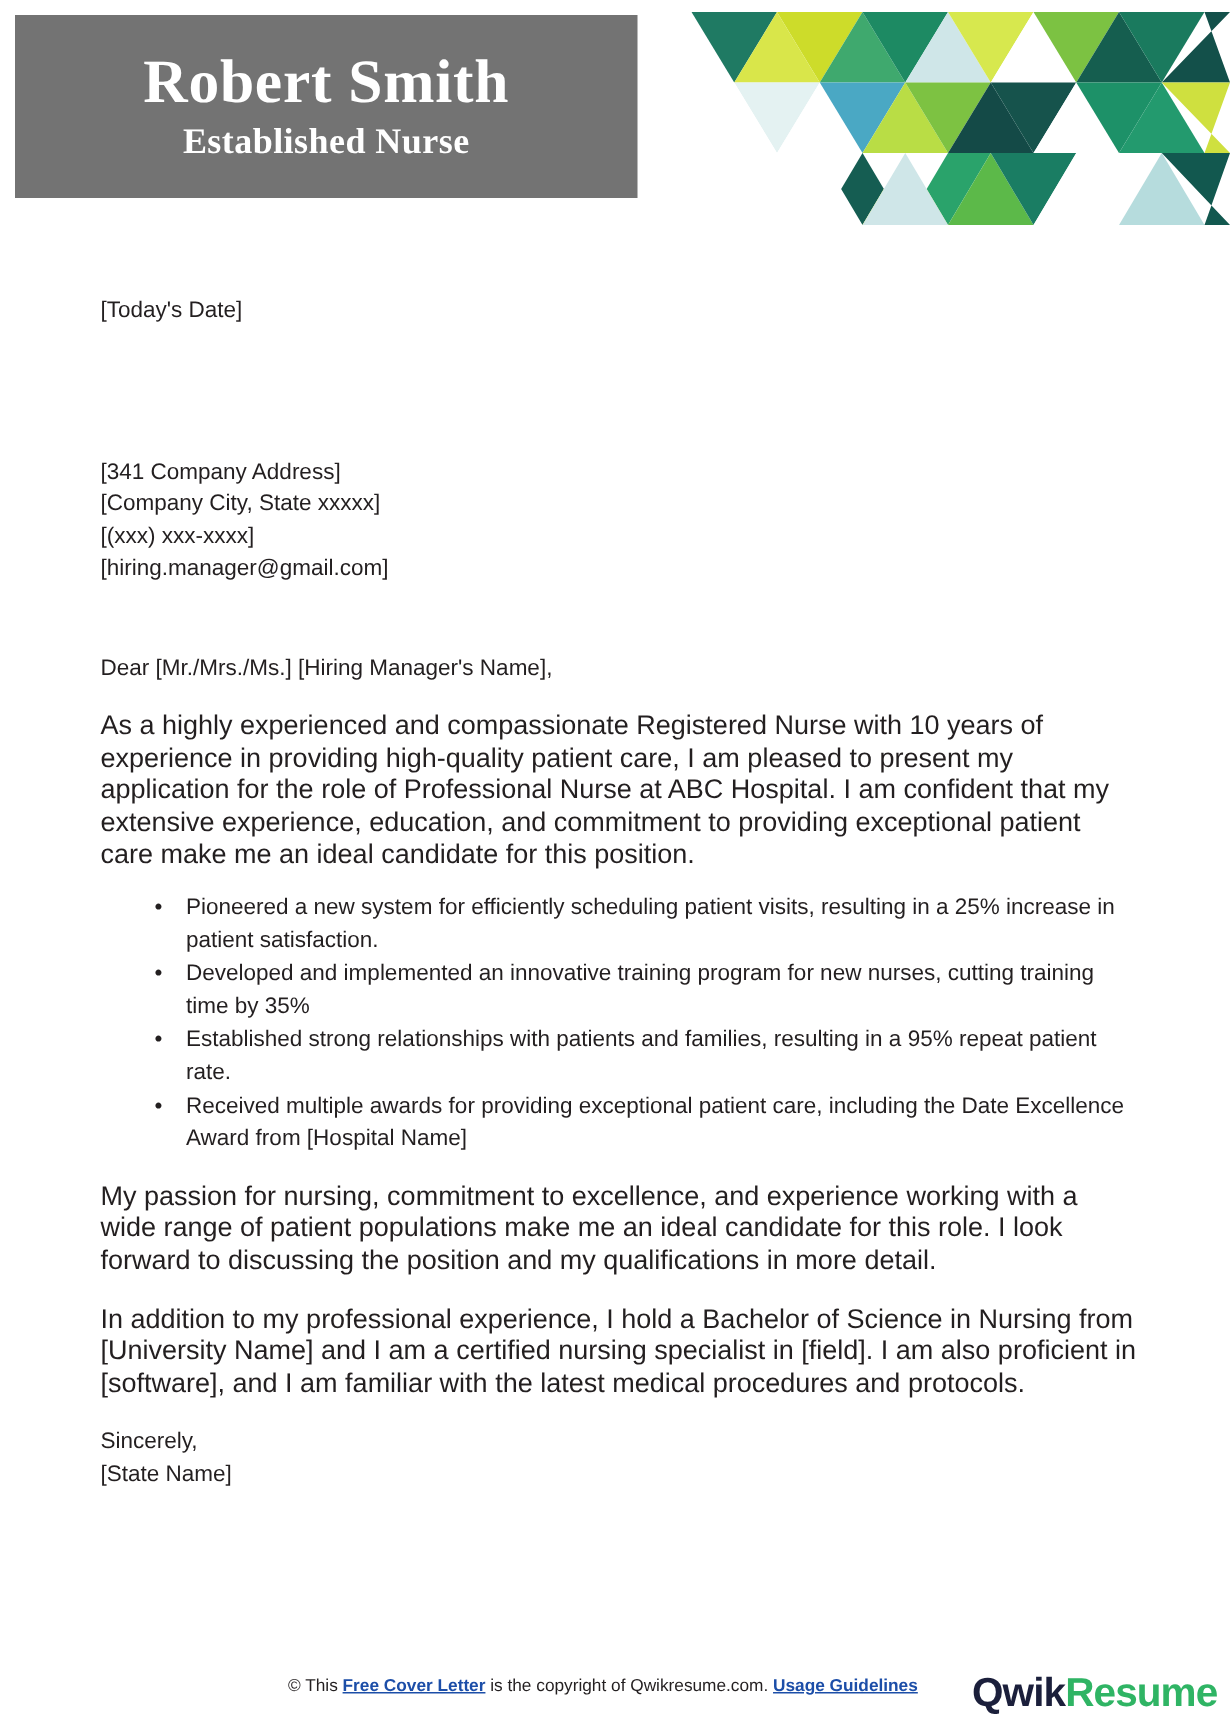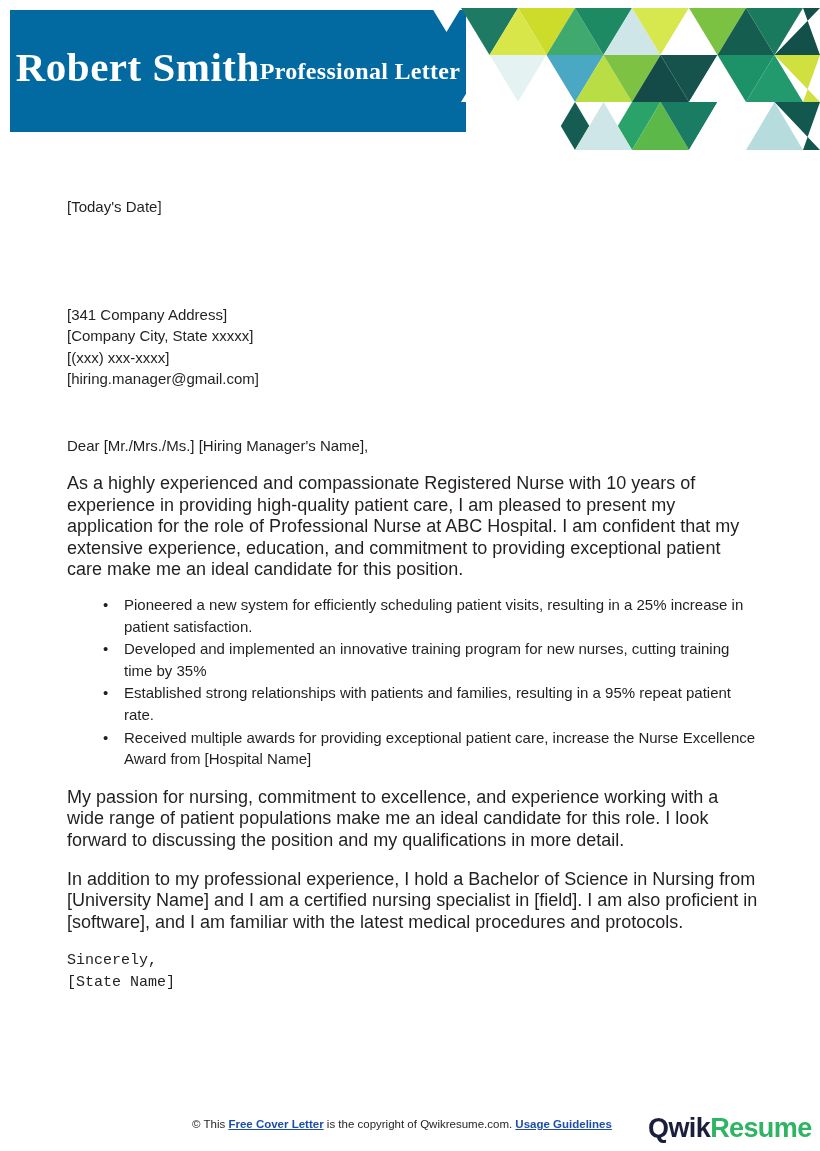--- a/index.html
+++ b/index.html
@@ -22,26 +22,26 @@
     left: 0;
     top: 0;
     width: 820px;
     height: 150px;
   }
 
   #name-banner {
     position: absolute;
     left: 10px;
     top: 10px;
-    width: 456px;
+    width: 415px;
     height: 122px;
-    background: #0369a1;
+    background: #737373;
     box-sizing: border-box;
     display: flex;
-    flex-direction: row;
+    flex-direction: column;
     align-items: center;
     justify-content: center;
   }
   #candidate-name {
     font-family: "Liberation Serif", serif;
     font-weight: bold;
     font-size: 41px;
     line-height: 1.05;
     color: #ffffff;
     letter-spacing: 0.5px;
@@ -123,21 +123,20 @@
   #achievements-list li .bullet-dot {
     position: absolute;
     left: -21px;
     top: 0;
     font-size: 15px;
     line-height: 21.6px;
   }
 
   #signoff-block {
     margin: 17px 0 0 0;
-    font-family: Liberation Mono, monospace;
   }
   #signoff-block .letter-line { white-space: nowrap; }
 
   
   #footer-area {
     position: absolute;
     left: 0;
     top: 1108px;
     width: 820px;
     height: 43px;
@@ -170,21 +169,21 @@
   #brand-logo .brand-qwik { color: #1b1f3b; }
   #brand-logo .brand-resume { color: #2fb464; }
 </style>
 </head>
 <body>
 
 <div id="header-area">
 
   <div id="name-banner">
     <div id="candidate-name">Robert Smith</div>
-    <div id="candidate-title">Professional Letter</div>
+    <div id="candidate-title">Established Nurse</div>
   </div>
 
   <div id="triangle-mosaic">
     <svg viewBox="0 0 388 142" xmlns="http://www.w3.org/2000/svg">
 
       <polygon points="29,0 86,0 57.5,47" fill="#1f7a63"></polygon>
       <polygon points="86,0 143,0 114.5,47" fill="#cddc2a"></polygon>
       <polygon points="57.5,47 114.5,47 86,0" fill="#d9e64a"></polygon>
       <polygon points="114.5,47 171.5,47 143,0" fill="#3fa96e"></polygon>
       <polygon points="143,0 200,0 171.5,47" fill="#1d8a63"></polygon>
@@ -252,21 +251,21 @@
     <li>
       <span class="bullet-dot">•</span>
       <span>Developed and implemented an innovative training program for new nurses, cutting training time by 35%</span>
     </li>
     <li>
       <span class="bullet-dot">•</span>
       <span>Established strong relationships with patients and families, resulting in a 95% repeat patient rate.</span>
     </li>
     <li>
       <span class="bullet-dot">•</span>
-      <span>Received multiple awards for providing exceptional patient care, increase the Nurse Excellence Award from [Hospital Name]</span>
+      <span>Received multiple awards for providing exceptional patient care, including the Date Excellence Award from [Hospital Name]</span>
     </li>
   </ul>
 
   <p class="letter-paragraph">My passion for nursing, commitment to excellence, and experience working with a wide range of patient populations make me an ideal candidate for this role. I look forward to discussing the position and my qualifications in more detail.</p>
 
   <p class="letter-paragraph">In addition to my professional experience, I hold a Bachelor of Science in Nursing from [University Name] and I am a certified nursing specialist in [field]. I am also proficient in [software], and I am familiar with the latest medical procedures and protocols.</p>
 
 
   <div id="signoff-block">
     <div class="letter-line">Sincerely,</div>

